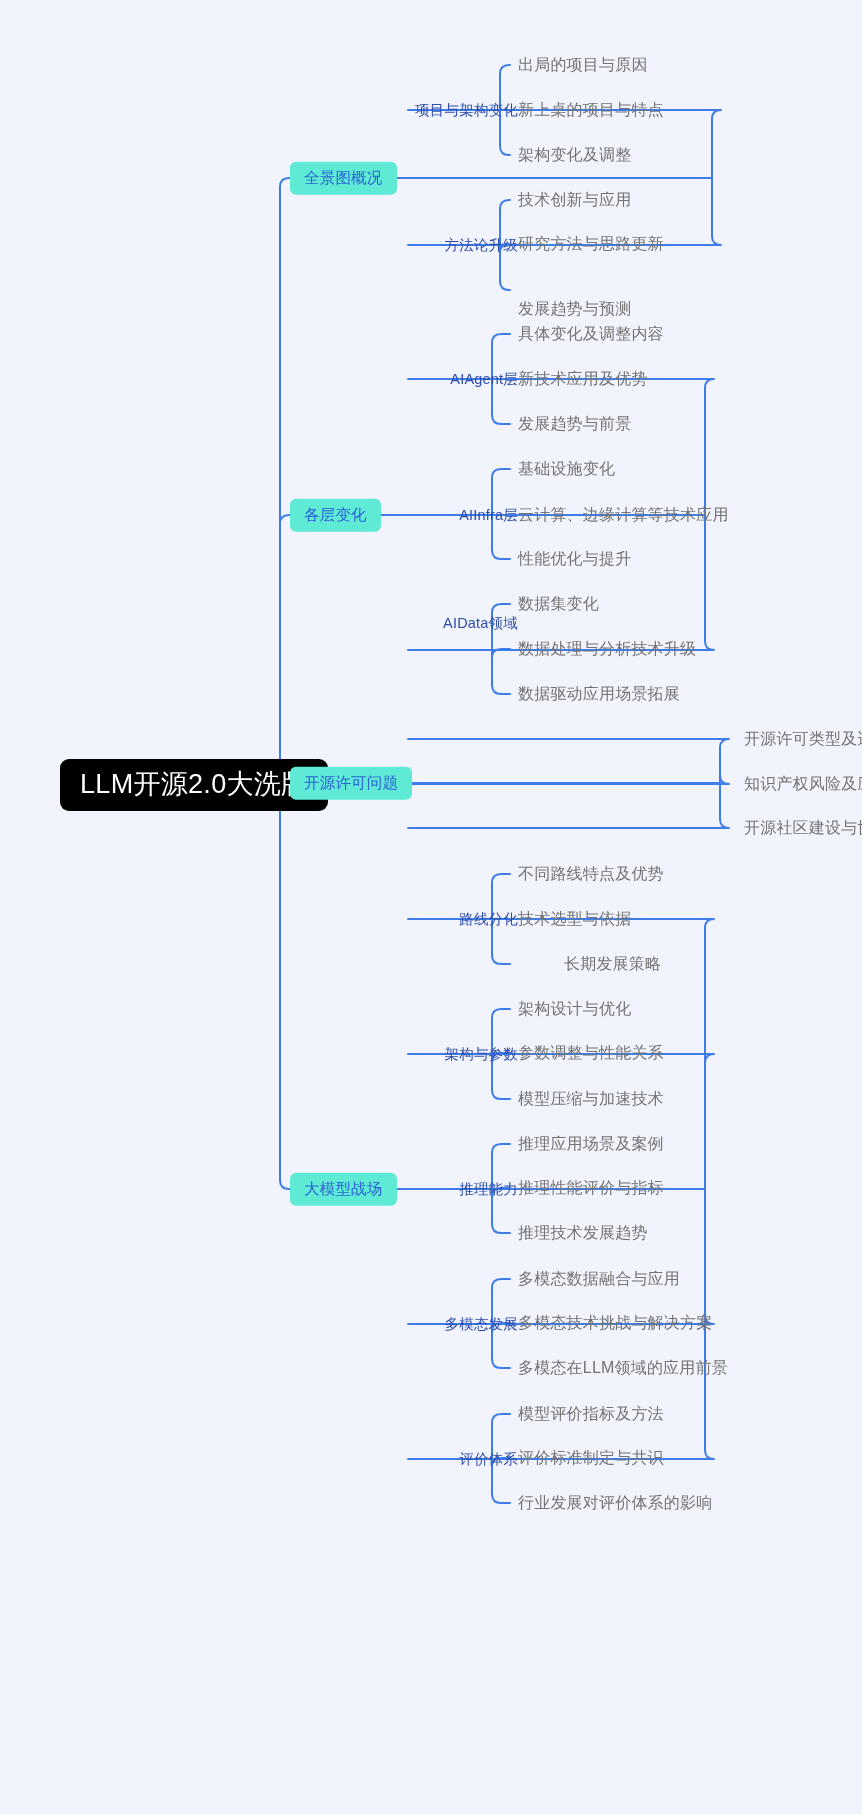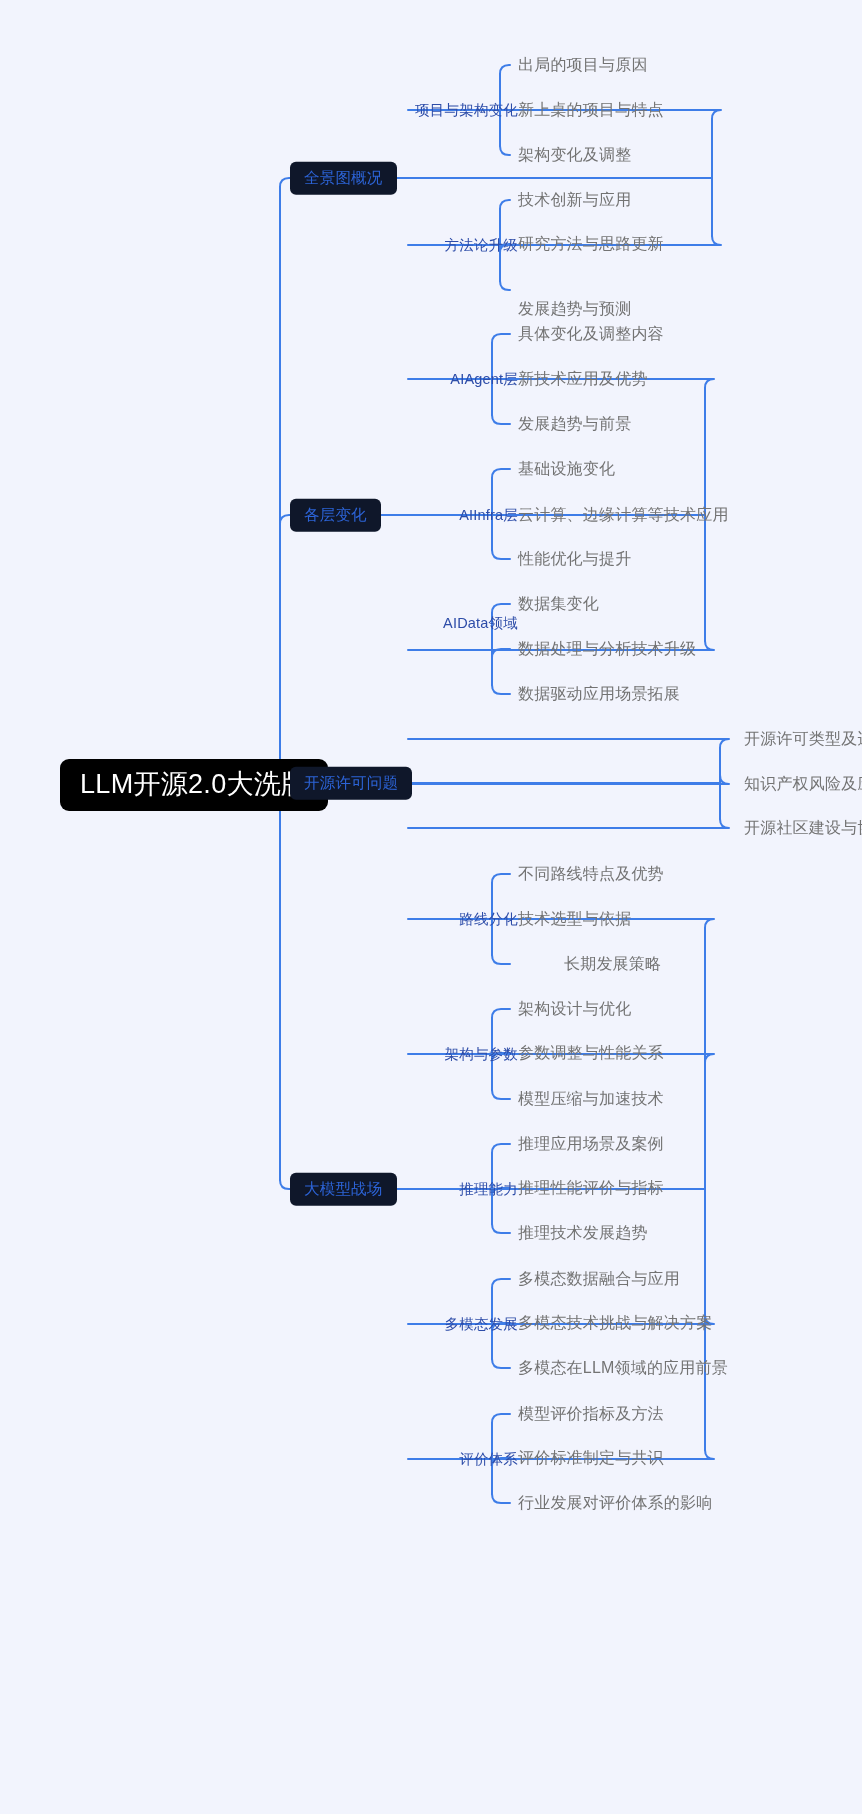--- a/index.html
+++ b/index.html
@@ -38,21 +38,21 @@
     color: #FFFFFF;
     font-size: 27px;
     font-weight: 400;
     border-radius: 9px;
     padding: 12px 20px 13px 20px;
     letter-spacing: 0.3px;
     line-height: 1;
   }
   
   .n-l2 {
-    background: #0f172a;
+    background: #5eead4;
     color: #2C63D6;
     font-size: 15.5px;
     border-radius: 6px;
     padding: 8px 14px 9px 14px;
     line-height: 1;
     letter-spacing: 0.2px;
   }
   
   .n-l3 {
     color: #2D4CA8;

